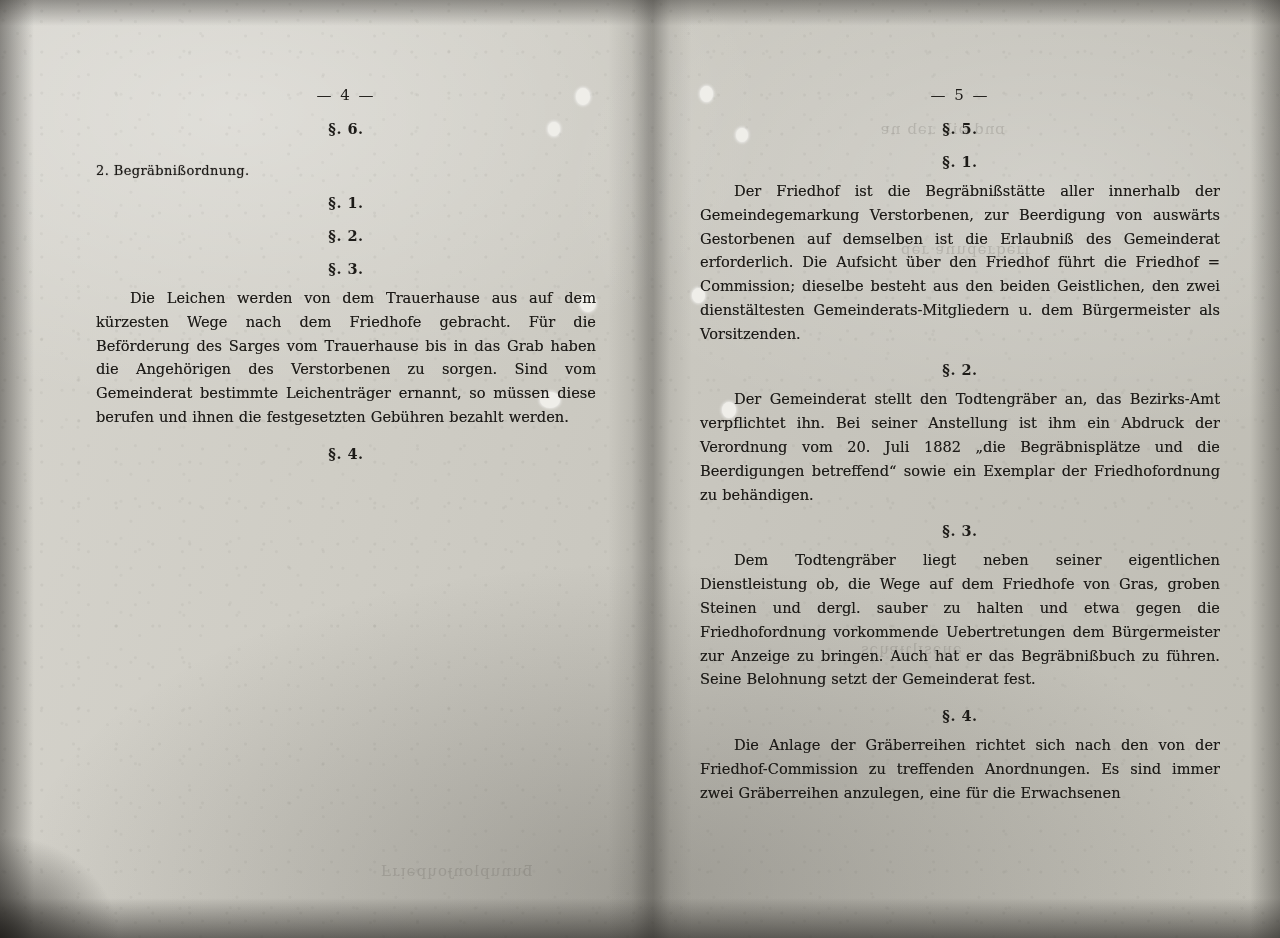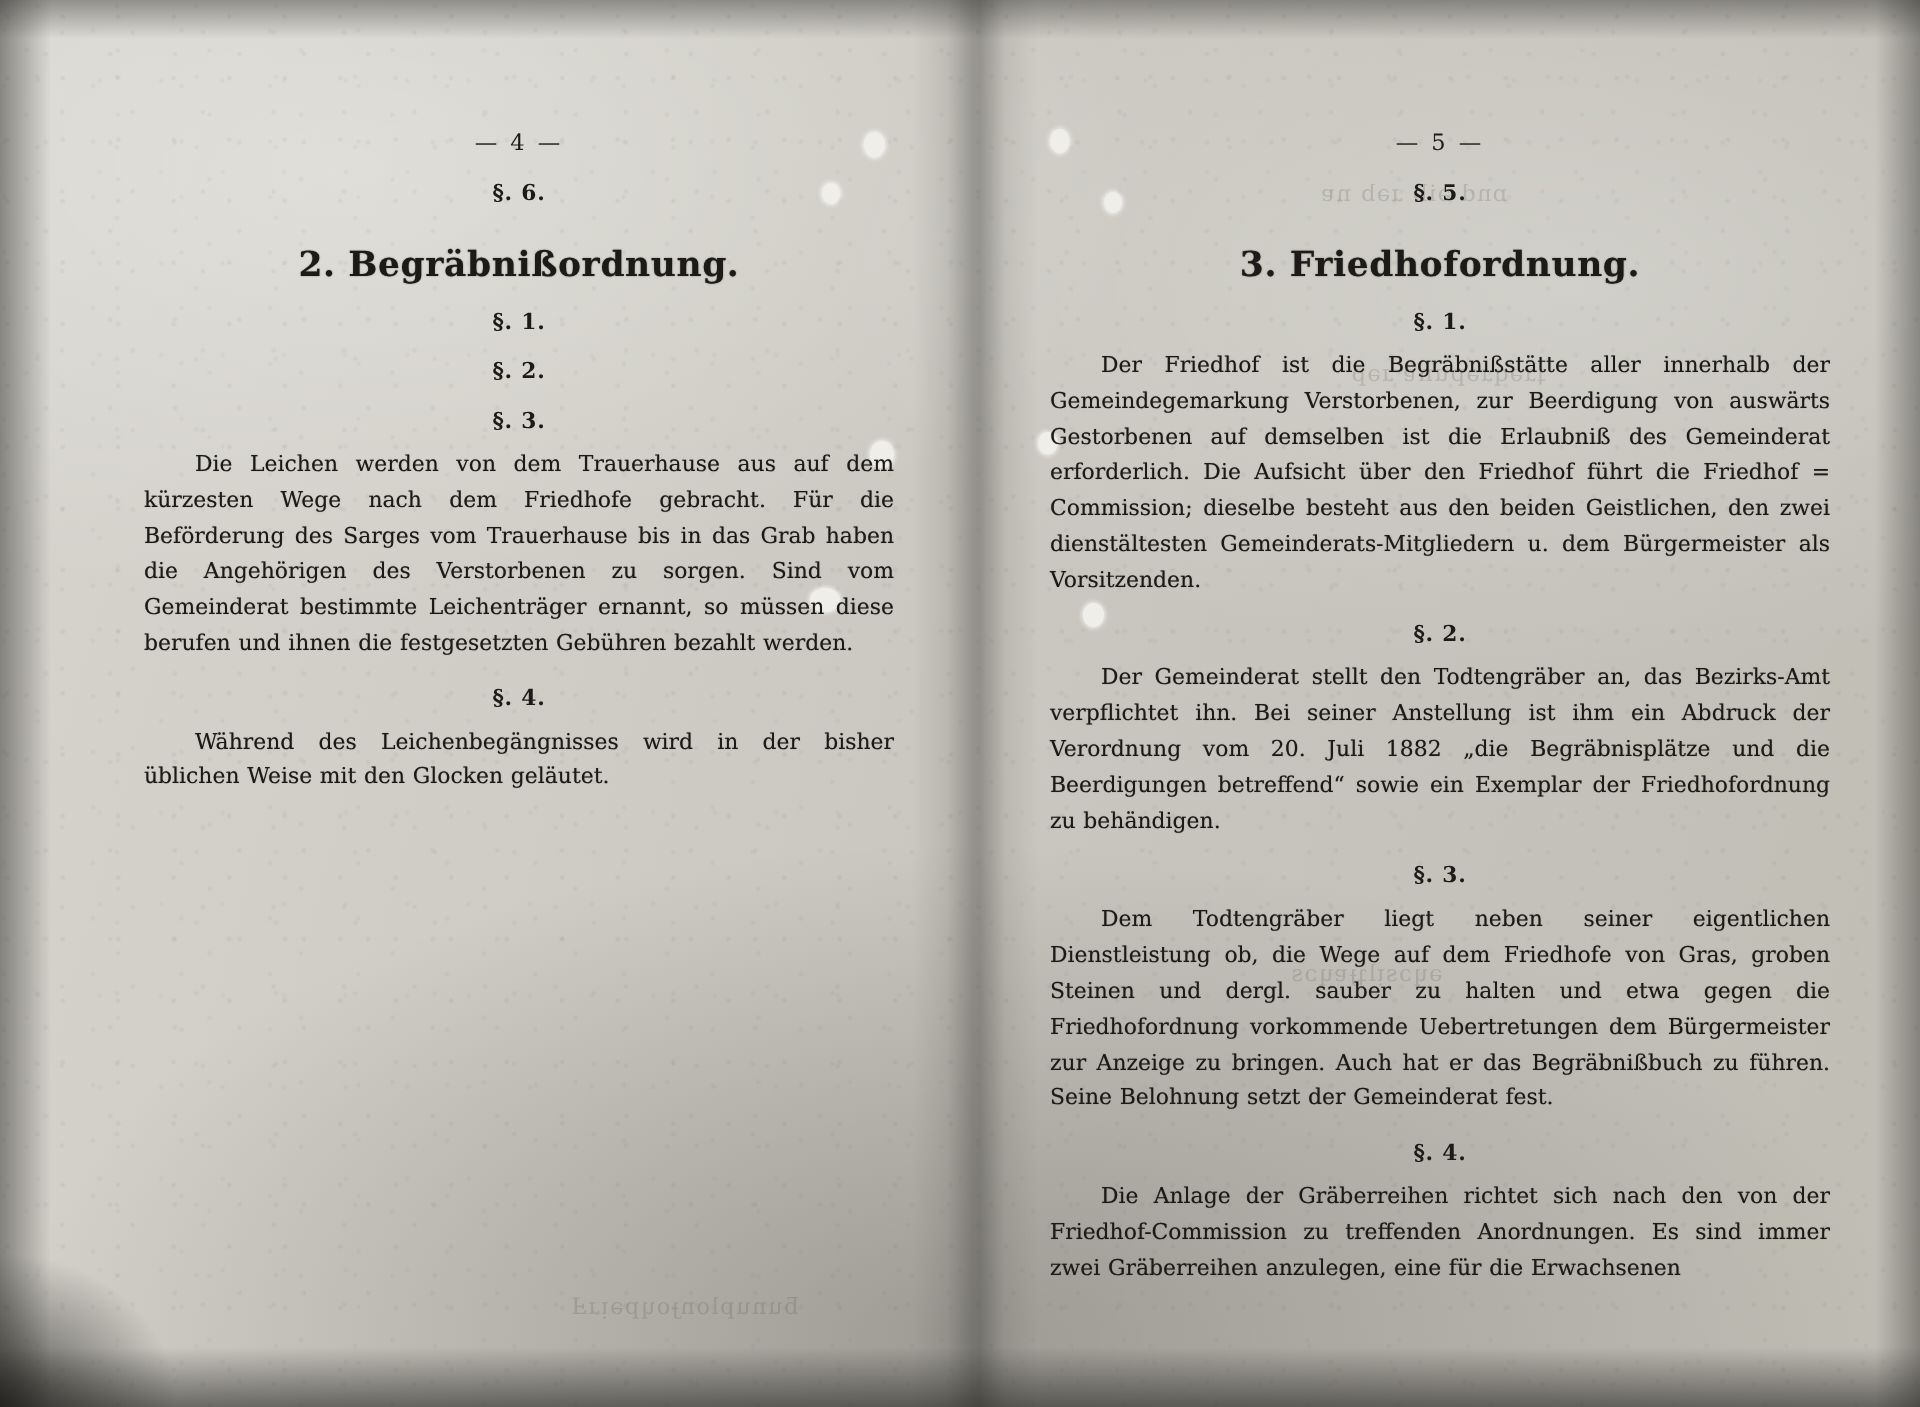--- a/index.html
+++ b/index.html
@@ -111,23 +111,23 @@
 
   .sec-num {
     text-align: center;
     font-size: 14.5px;
     font-weight: 700;
     margin: 16px 0 9px;
     letter-spacing: .5px;
   }
 
   .chapter {
-    text-align: center;
-    font-size: 23px;
-    font-weight: 700;
+    text-align: left;
+    font-size: 13px;
+    font-weight: 400;
     letter-spacing: .4px;
     margin: 30px 0 10px;
     text-shadow: 0 0 1px rgba(20,18,16,.55);
   }
 
   p.para {
     margin: 0 0 6px;
     font-size: 14.6px;
     line-height: 1.63;
     text-align: justify;
@@ -192,32 +192,30 @@
       <div class="sec-num frak">§. 2.</div>
     </div>
 
     <div class="block sp-md">
       <div class="sec-num frak">§. 3.</div>
       <p class="para frak">Die Leichen werden von dem Trauerhause aus auf dem kürzesten Wege nach dem Friedhofe gebracht. Für die Beförderung des Sarges vom Trauerhause bis in das Grab haben die Angehörigen des Verstorbenen zu sorgen. Sind vom Gemeinderat bestimmte Leichenträger ernannt, so müssen diese berufen und ihnen die festgesetzten Gebühren bezahlt werden.</p>
     </div>
 
     <div class="block sp-md">
       <div class="sec-num frak">§. 4.</div>
-      <p class="para frak">Während des Leichenbegängnisses wird in der bisher üblichen Weise mit den Glocken geläutet.</p>
     </div>
   </div>
 
   <div class="page" id="page-right">
     <div class="folio frak">—  5  —</div>
 
     <div class="block">
       <div class="sec-num frak">§. 5.</div>
     </div>
 
-    <div class="chapter frak sp-lg">3. Friedhofordnung.</div>
 
     <div class="block sp-md">
       <div class="sec-num frak">§. 1.</div>
       <p class="para frak">Der Friedhof ist die Begräbnißstätte aller innerhalb der Gemeindegemarkung Verstorbenen, zur Beerdigung von auswärts Gestorbenen auf demselben ist die Erlaubniß des Gemeinderat erforderlich. Die Aufsicht über den Friedhof führt die Friedhof = Commission; dieselbe besteht aus den beiden Geistlichen, den zwei dienstältesten Gemeinderats-Mitgliedern u. dem Bürgermeister als Vorsitzenden.</p>
     </div>
 
     <div class="block sp-md">
       <div class="sec-num frak">§. 2.</div>
       <p class="para frak">Der Gemeinderat stellt den Todtengräber an, das Bezirks-Amt verpflichtet ihn. Bei seiner Anstellung ist ihm ein Abdruck der Verordnung vom 20. Juli 1882 „die Begräbnisplätze und die Beerdigungen betreffend“ sowie ein Exemplar der Friedhofordnung zu behändigen.</p>
     </div>

